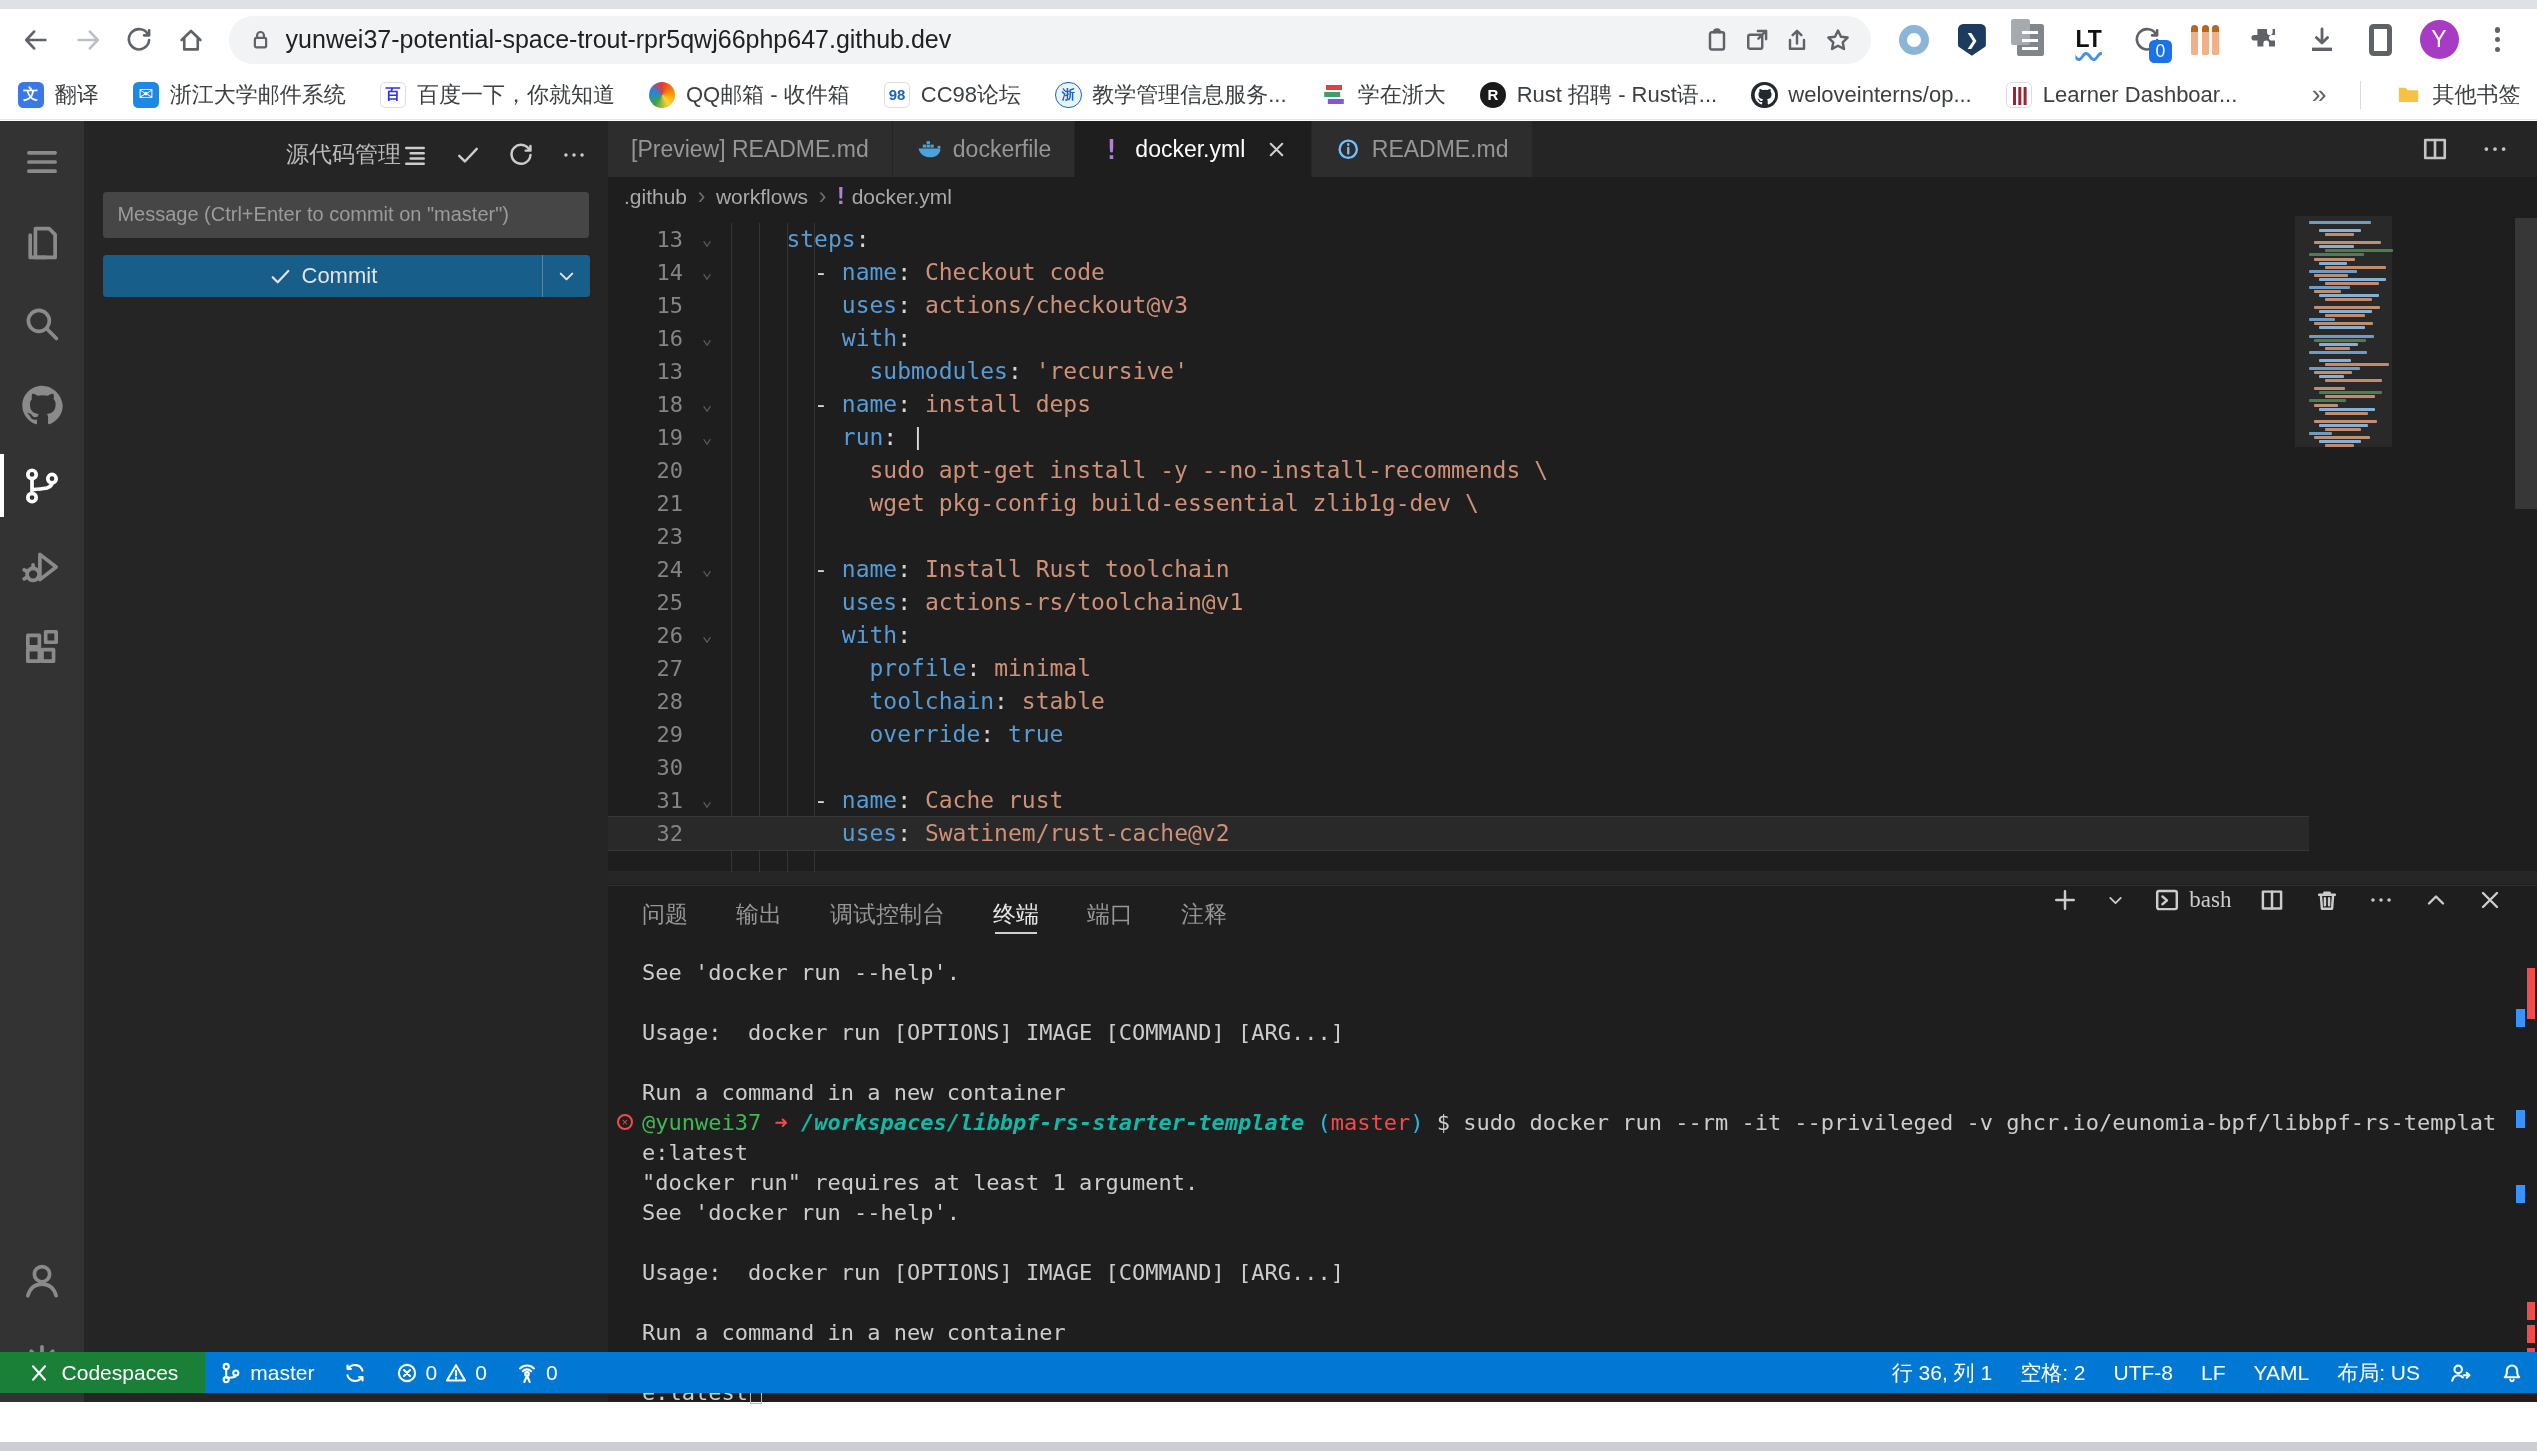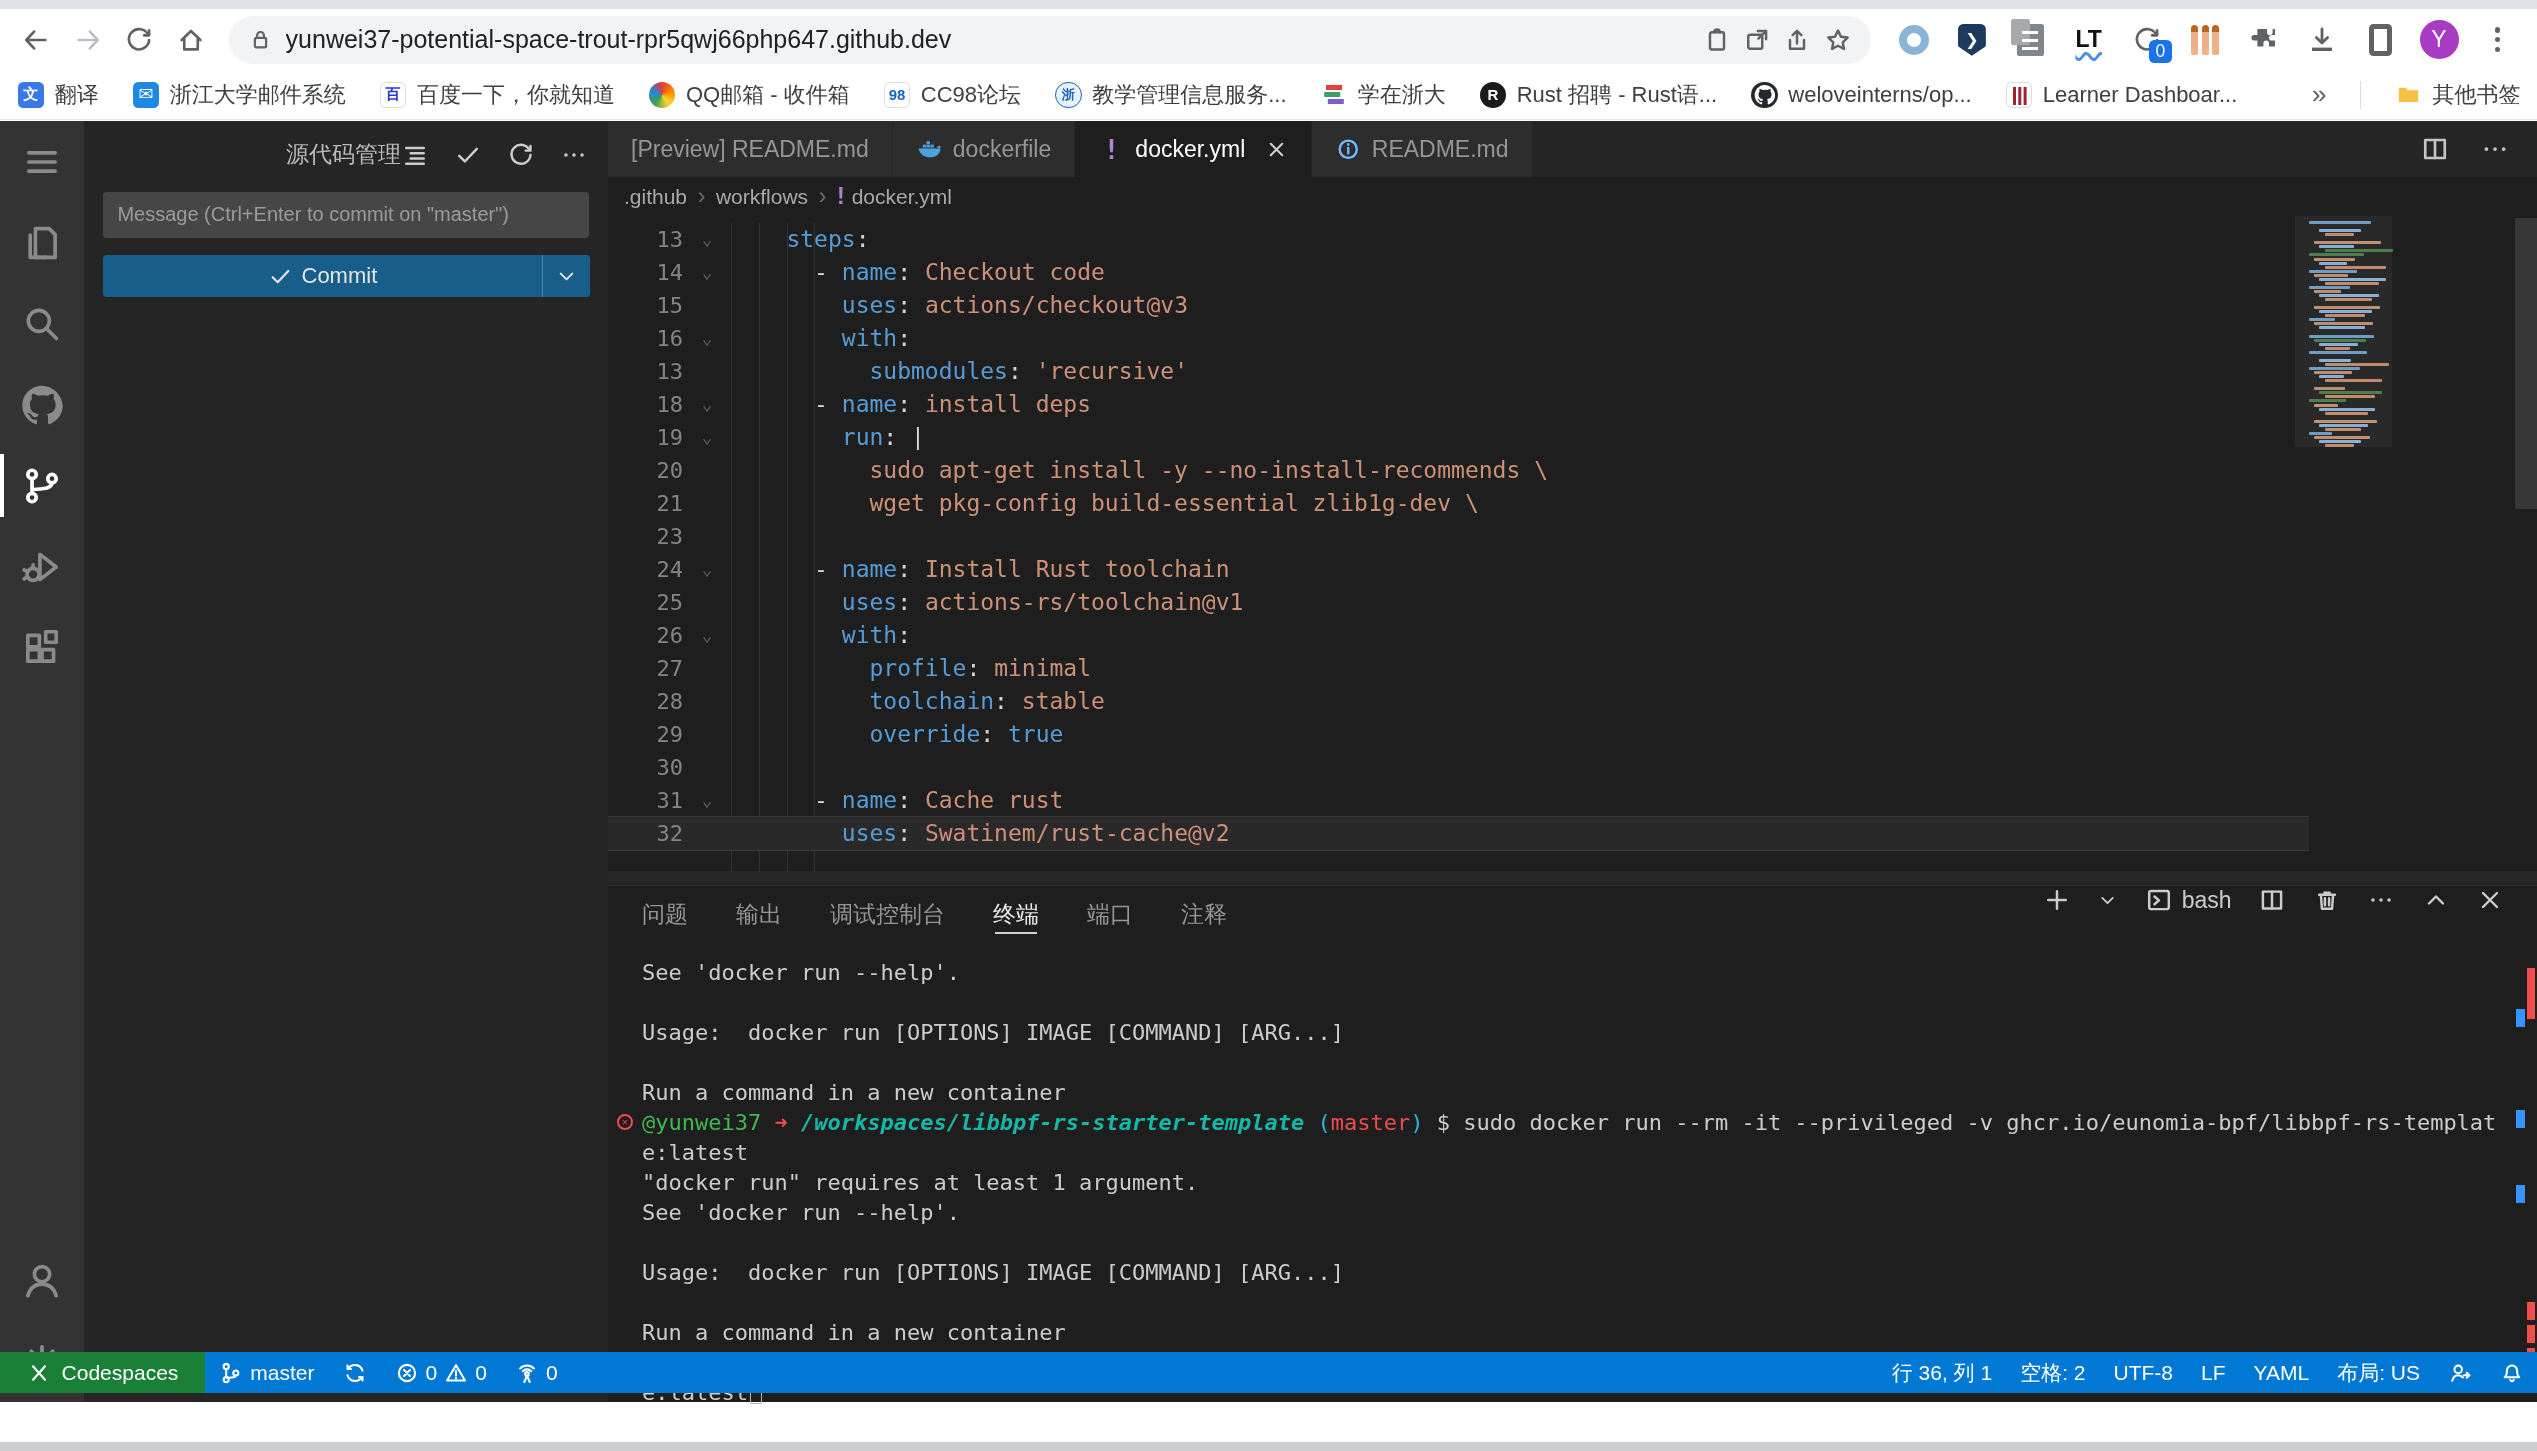--- a/index.html
+++ b/index.html
@@ -109,21 +109,21 @@
   .mmbar { position:absolute; height:2.6px; border-radius:0.9px; }
   .mm-slider { position:absolute; top:0; right:146px; width:97px; height:231px; background:rgba(255,255,255,.05); }
   .vscroll { position:absolute; top:1.8px; right:0; width:23px; height:291px; background:rgba(121,121,121,.28); }
   .hscroll { position:absolute; left:0; right:0; bottom:0; height:13.2px; background:rgba(255,255,255,.04); }
 
   .panel { position:absolute; top:764px; left:0; right:0; bottom:0; border-top:0.9px solid #313131; background:#1e1e1e; }
   .panel-head { height:56px; display:flex; align-items:flex-start; padding:0 34px; gap:48px; font-size:23px; color:#969696; }
   .ptab { height:56px; display:flex; align-items:center; position:relative; white-space:nowrap; }
   .ptab.active { color:#e7e7e7; }
   .ptab.active::after { content:""; position:absolute; bottom:8px; left:1.8px; right:1.8px; height:1.8px; background:#cfcfcf; }
-  .panel-actions { margin-left:auto; display:flex; align-items:center; gap:26.5px; color:#cccccc; }
+  .panel-actions { margin-left:auto; display:flex; align-items:center; gap:26.5px; color:#cccccc;font-family:Liberation Serif, serif; }
   .panel-actions .ico { width:28px; height:28px; }
   .shell-badge { display:flex; align-items:center; gap:8.8px; color:#cccccc; }
   .term { position:absolute; top:72px; left:34px; right:26.5px; bottom:0; font-family:"DejaVu Sans Mono",monospace; font-size:22px; }
   .tl { height:30px; line-height:30px; white-space:pre; position:relative; }
   .tmark { position:absolute; left:-25px; top:6.2px; width:16px; height:16px; border-radius:50%; display:flex; align-items:center; justify-content:center; font-size:9.7px; font-weight:bold; }
   .tmark.error { border:2.6px solid #f14c4c; color:#f14c4c; }
   .tmark.idle { border:2.6px solid #848484; color:transparent; }
   .tg { color:#3fb950; } .tr { color:#f14c4c; } .tb { color:#14b8a6; font-weight:bold;font-style:italic; }
   .tc { color:#29b8db; } .td { color:#cccccc; }
   .tcur { display:inline-block; width:12.3px; height:23px; border:1.8px solid #b8b8b8; vertical-align:-3.5px; margin-left:1.8px; }

